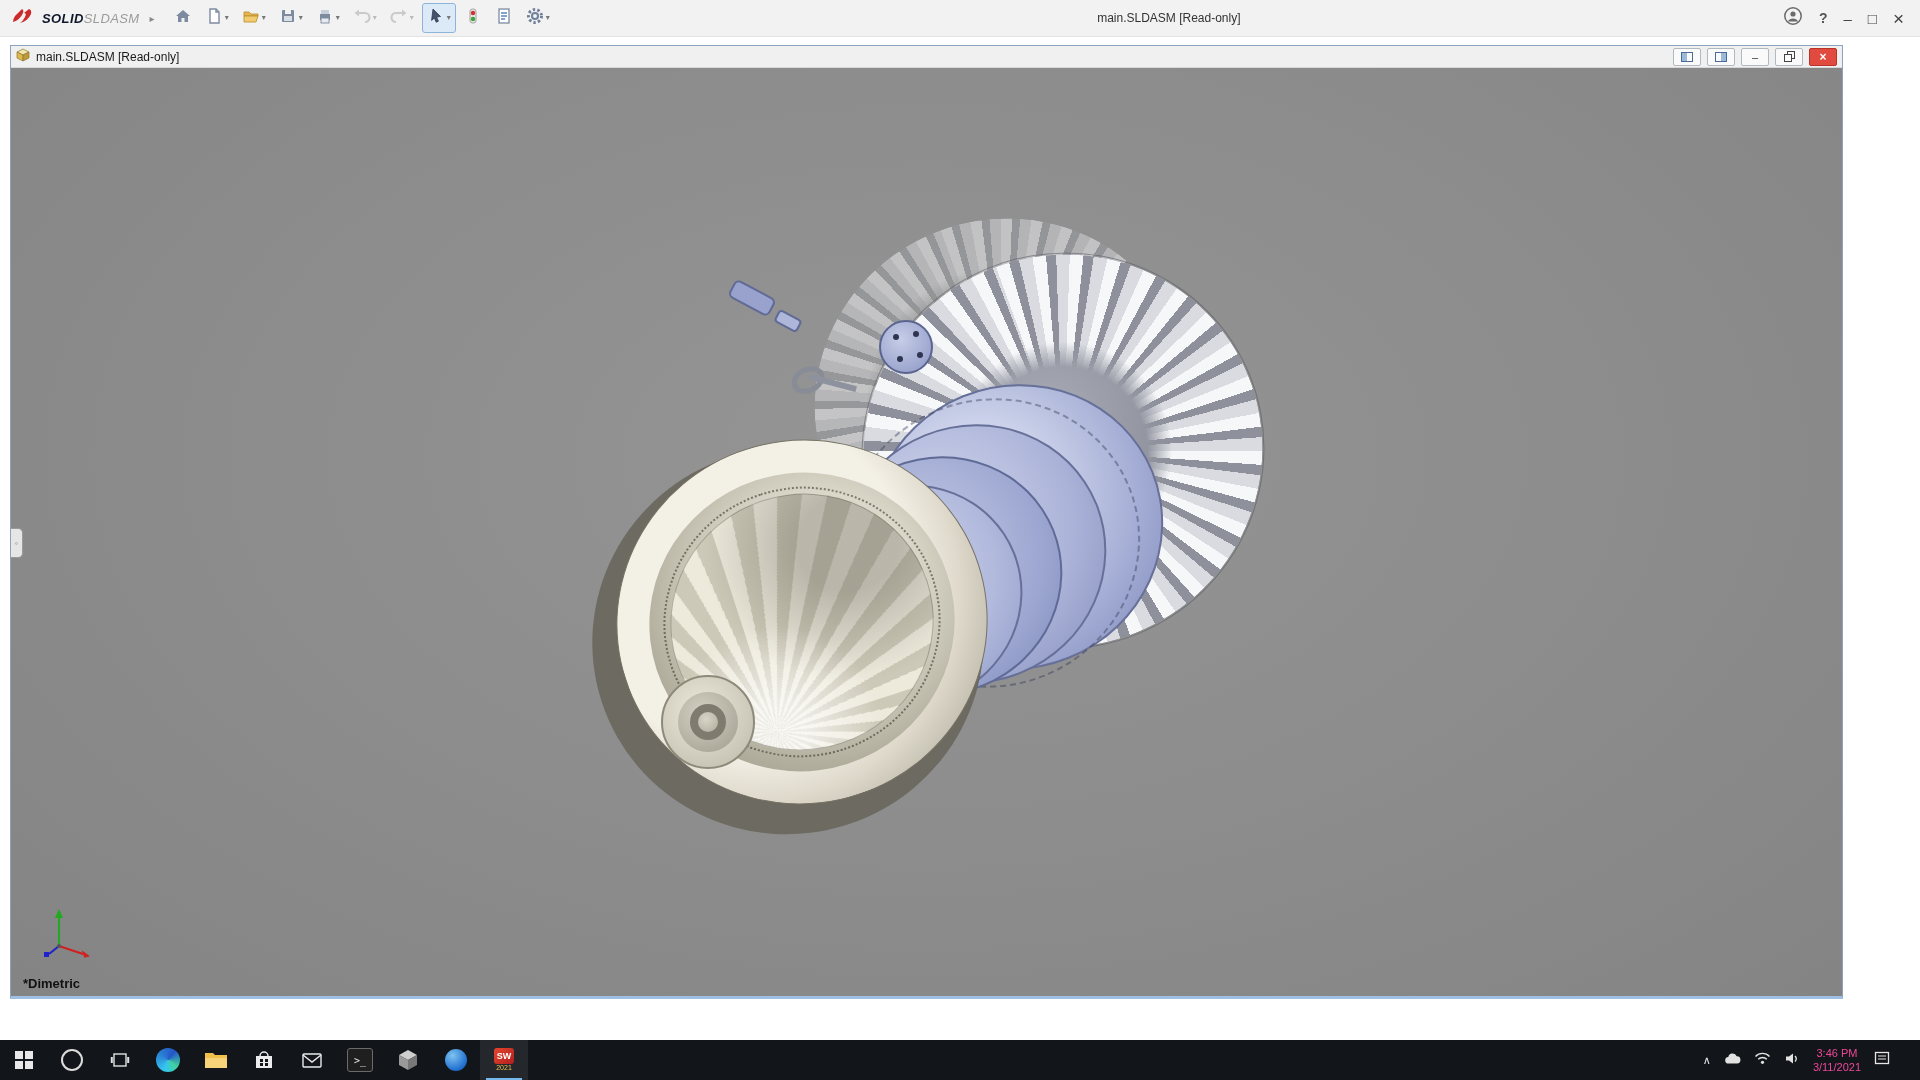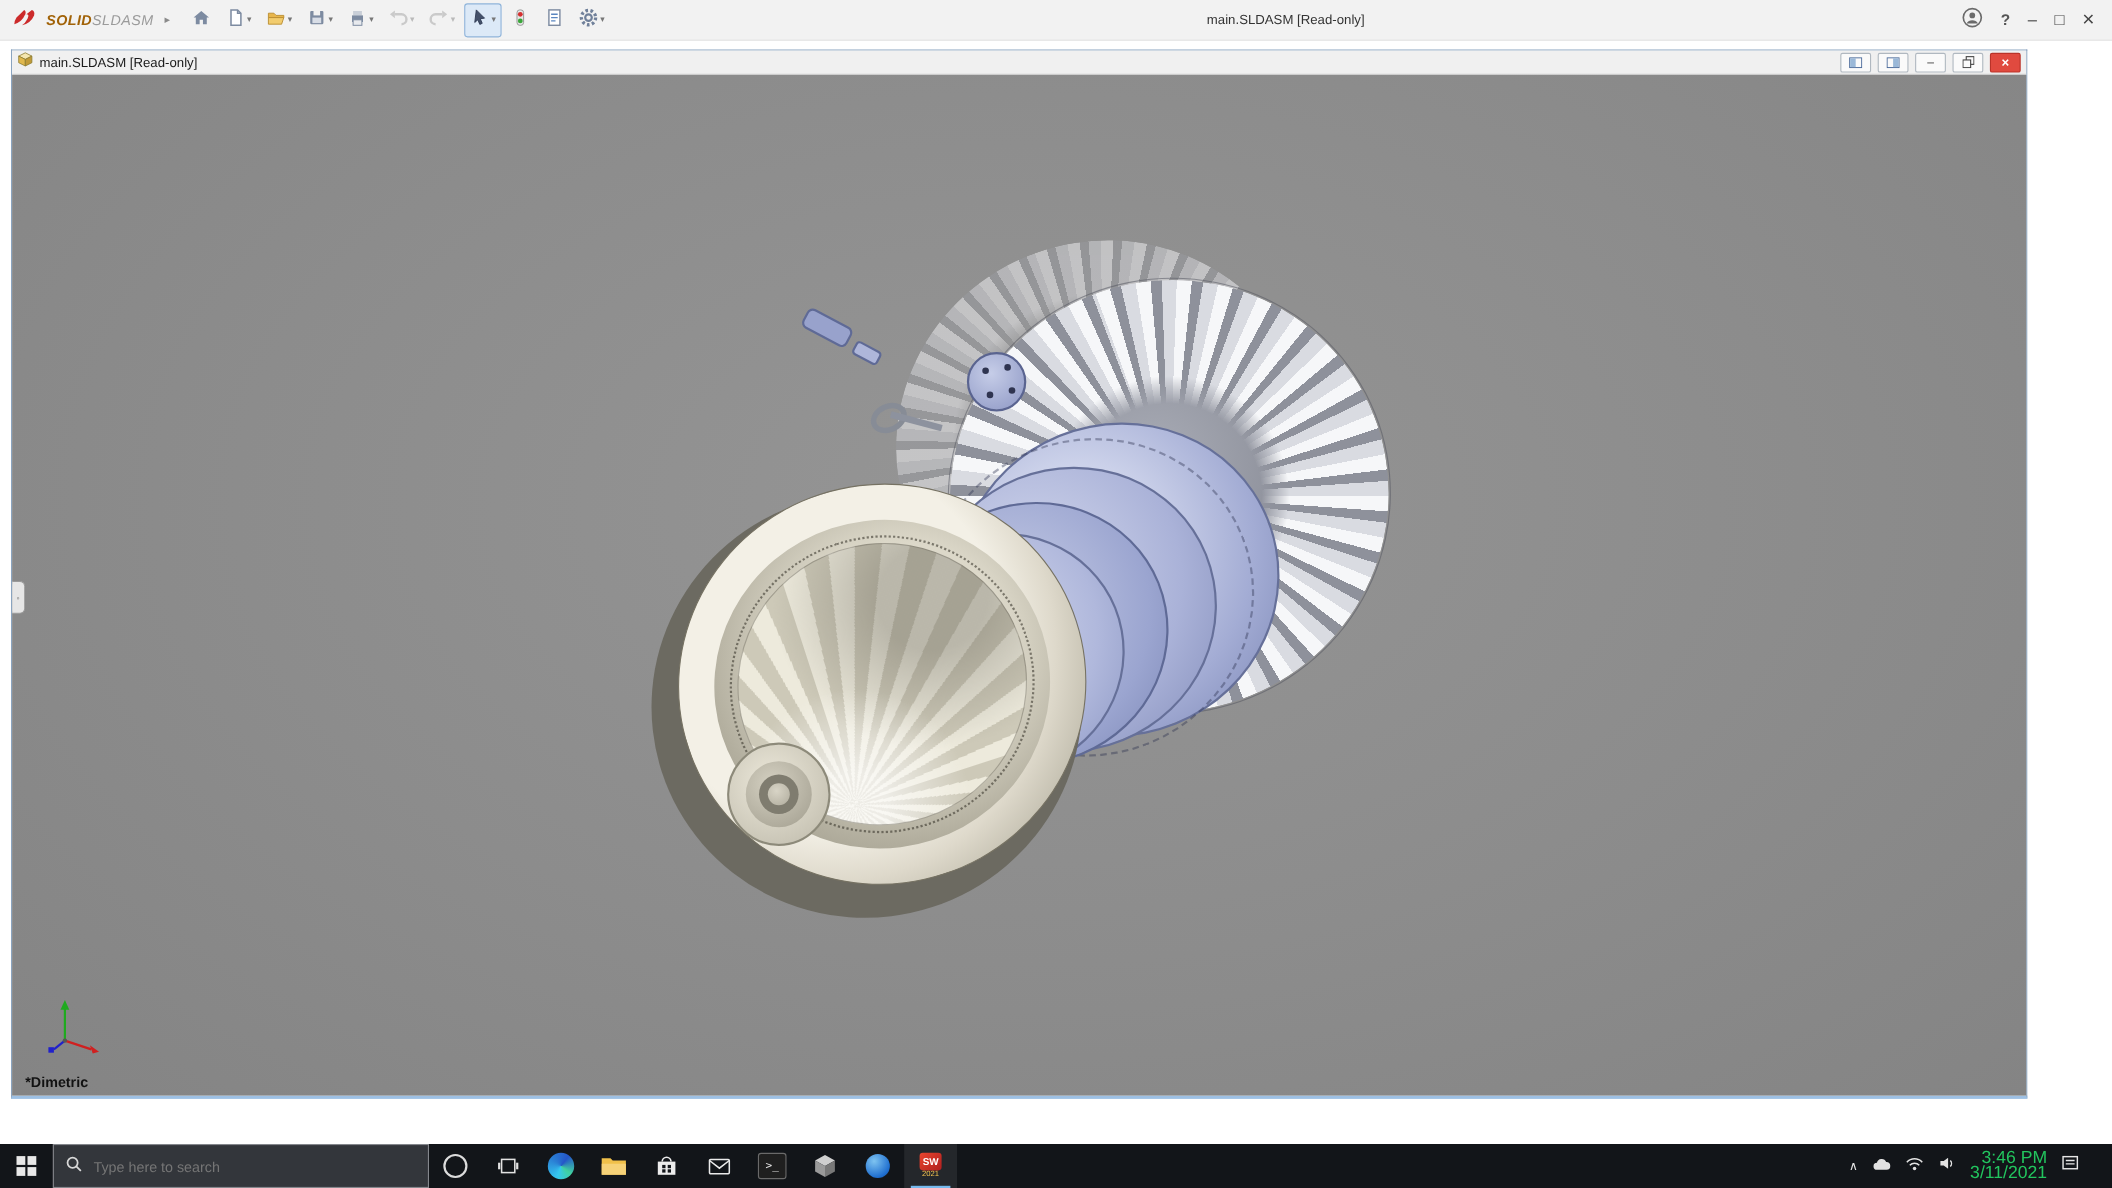--- a/index.html
+++ b/index.html
@@ -5,21 +5,21 @@
   html,body{margin:0;padding:0}
   body{width:1920px;height:1080px;overflow:hidden;position:relative;background:#fff;
        font-family:"Liberation Sans","DejaVu Sans",sans-serif;}
 
   
   .titlebar{position:absolute;top:0;left:0;right:0;height:37px;background:#f2f2f2;
             border-bottom:1px solid #e3e3e3;display:flex;align-items:center;
             padding:0 10px;box-sizing:border-box;z-index:6}
   .tb-left{display:flex;align-items:center;gap:6px}
   .logo-text{font-size:13px;font-style:italic;letter-spacing:.4px;white-space:nowrap}
-  .logo-bold{font-weight:bold;color:#a16207}
+  .logo-bold{font-weight:bold;color:#0f172a}
   .logo-light{color:#9b9b9b}
   .chev{font-size:10px;color:#8a8a8a;margin:0 4px}
   .toolbar{display:flex;align-items:center;margin-left:10px;gap:3px}
   .tb-btn{display:flex;align-items:center;gap:2px;padding:3px 4px;border-radius:3px;
           border:1px solid transparent}
   .tb-btn.pressed{background:#dce9f7;border-color:#8fb4da}
   .tb-btn.disabled{opacity:.45}
   .caret{font-size:8px;color:#777;line-height:1}
   .tb-title{flex:1;text-align:center;font-size:12px;color:#333;white-space:nowrap}
   .tb-right{display:flex;align-items:center;gap:16px;padding-right:6px}
@@ -121,21 +121,21 @@
   .term-box{width:24px;height:22px;background:#1f1f1f;border:1px solid #6a6a6a;border-radius:3px;
      color:#e8e8e8;font-family:"DejaVu Sans Mono",monospace;font-size:10px;display:flex;
      align-items:center;justify-content:center}
   .sphere{width:22px;height:22px;border-radius:50%;
      background:radial-gradient(circle at 35% 30%,#7ec3f0 0%,#1f6fd0 70%,#124a96 100%)}
   .sw-tile{width:20px;height:16px;border-radius:3px;background:linear-gradient(135deg,#e8452e,#b01f1f);
      color:#fff;font-size:9px;font-weight:bold;display:flex;align-items:center;justify-content:center}
   .sw-year{font-size:7px;color:#f2c24e;line-height:8px}
   .tb-tray{margin-left:auto;display:flex;align-items:center;gap:13px;padding-right:10px}
   .tray-glyph{color:#e6e6e6;font-size:11px}
-  .tb-clock{color:#22c55e;font-size:16px;text-align:right;line-height:14px;white-space:nowrap}
+  .tb-clock{color:#ec4899;font-size:11px;text-align:center;line-height:14px;white-space:nowrap}
   .show-desktop{width:5px;border-left:1px solid rgba(255,255,255,.25)}
 </style>
 </head>
 <body>
 
 <div class="titlebar">
   <div class="tb-left">
     <span>
       <svg width="26" height="18" viewBox="0 0 26 18">
         <path d="M3 15 Q10 13 13 6 Q14 3 12 2 Q8 6 5 9 Q3 12 3 15Z" fill="#cc2b2b"></path>
@@ -322,27 +322,20 @@
 
 <div class="taskbar">
   <div class="tb-start">
     <span class="win-logo">
         <span></span>
         <span></span>
         <span></span>
         <span></span>
       </span>
   </div>
-  <div class="tb-search">
-    <span><svg width="16" height="16">
-          <circle cx="7" cy="7" r="4.6" fill="none" stroke="#d8d8d8" stroke-width="1.6"></circle>
-          <line x1="10.4" y1="10.4" x2="14.5" y2="14.5" stroke="#d8d8d8" stroke-width="1.6"></line>
-        </svg></span>
-    <input readonly="" placeholder="Type here to search" style="">
-  </div>
   <div class="tb-apps">
     <div class="tb-app">
         <span class="cortana"></span>
       </div>
     <div class="tb-app">
       <svg width="20" height="18">
           <rect x="4" y="3" width="12" height="12" fill="none" stroke="#e2e2e2" stroke-width="1.4"></rect>
           <rect x="0.8" y="6" width="2" height="6" fill="#e2e2e2"></rect>
           <rect x="17.2" y="6" width="2" height="6" fill="#e2e2e2"></rect>
         </svg>

